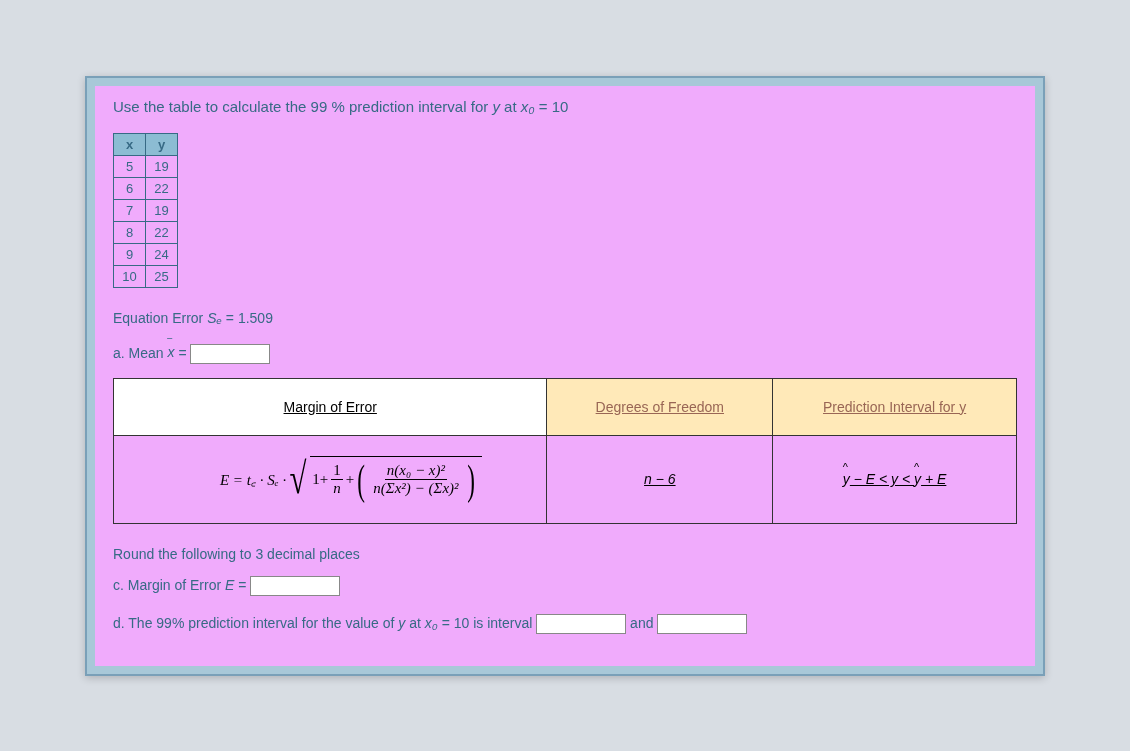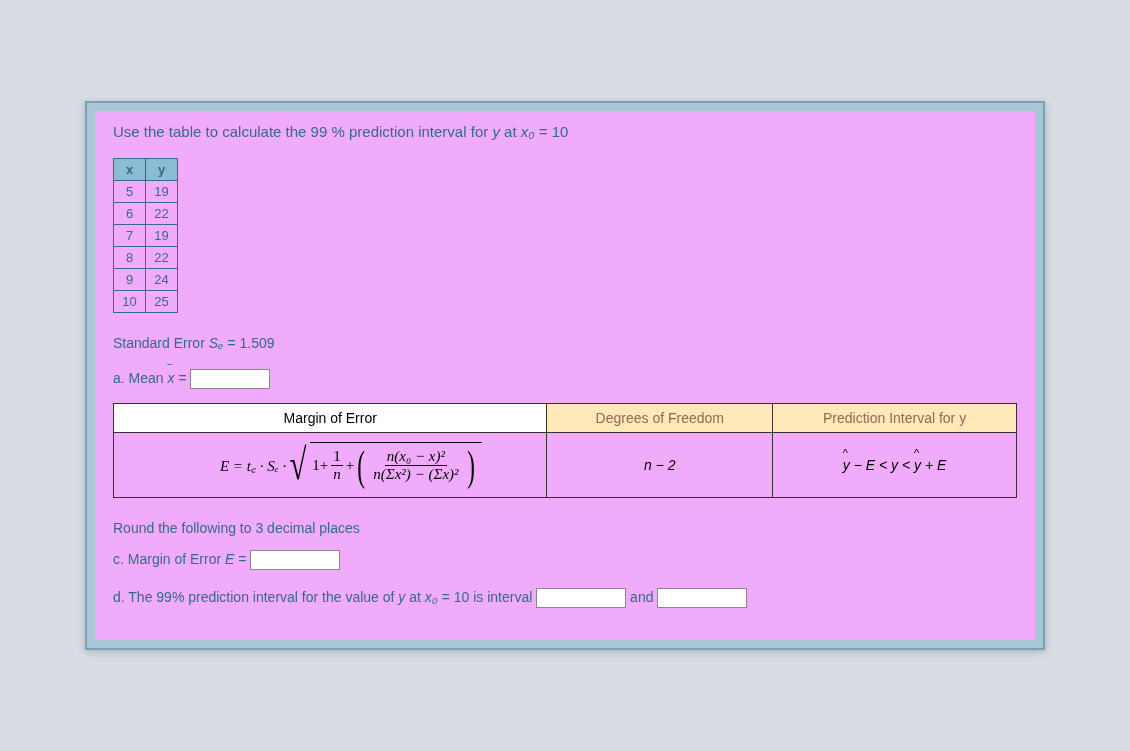--- a/index.html
+++ b/index.html
@@ -91,23 +91,24 @@
   .input-sm { width: 90px; }
   .formula-table {
     border-collapse: collapse;
     width: 100%;
     font-size: 14px;
     color: #000;
     margin-bottom: 22px;
   }
   .formula-table th, .formula-table td {
     border: 1px solid #333;
-    padding: 6px 10px;
+    padding: 20px 10px;
     text-align: center;
     vertical-align: middle;
+    text-decoration: underline;
   }
   .formula-table th {
     background: #fff1c8;
     color: #000;
     font-weight: normal;
   }
   .formula-table .margin-col { background: #fff; width: 48%; }
   .formula-table .dof-col { background: #ffe9b8; color:#965; width: 25%; }
   .formula-table .pred-col { background: #ffe9b8; color:#965; width: 27%; }
   .formula-table td.margin-cell { height: 65px; }
@@ -192,21 +193,21 @@
           </tr>
     <tr>
             <td>10</td>
             <td>25</td>
           </tr>
   </tbody>
       </table>
 
 
   <div class="line">
-    <span>Standard Error </span>
+    <span>Equation Error </span>
     <span class="italic">Sₑ</span>
     <span> = </span>
     <span>1.509</span>
   </div>
 
   <div class="line" style="margin-top:18px;">
     <span>a. Mean </span>
     <span class="xbar">x</span>
     <span> = </span>
     <input class="input-box input-mid" style="">
@@ -240,21 +241,21 @@
                   <span>n(x₀ − </span><span class="xbar">x</span><span>)²</span>
                 </span>
                 <span class="den italic">n(Σx²) − (Σx)²</span>
               </span>
               <span class="paren-r">)</span>
             </span>
           </span>
         </div>
       </td>
       <td>
-        <span class="italic">n − 2</span>
+        <span class="italic">n − 6</span>
       </td>
       <td>
         <span class="italic">
           <span class="hat-y">y</span><span> − E &lt; y &lt; </span><span class="hat-y">y</span><span> + E</span>
         </span>
       </td>
     </tr>
   </tbody>
       </table>
 

